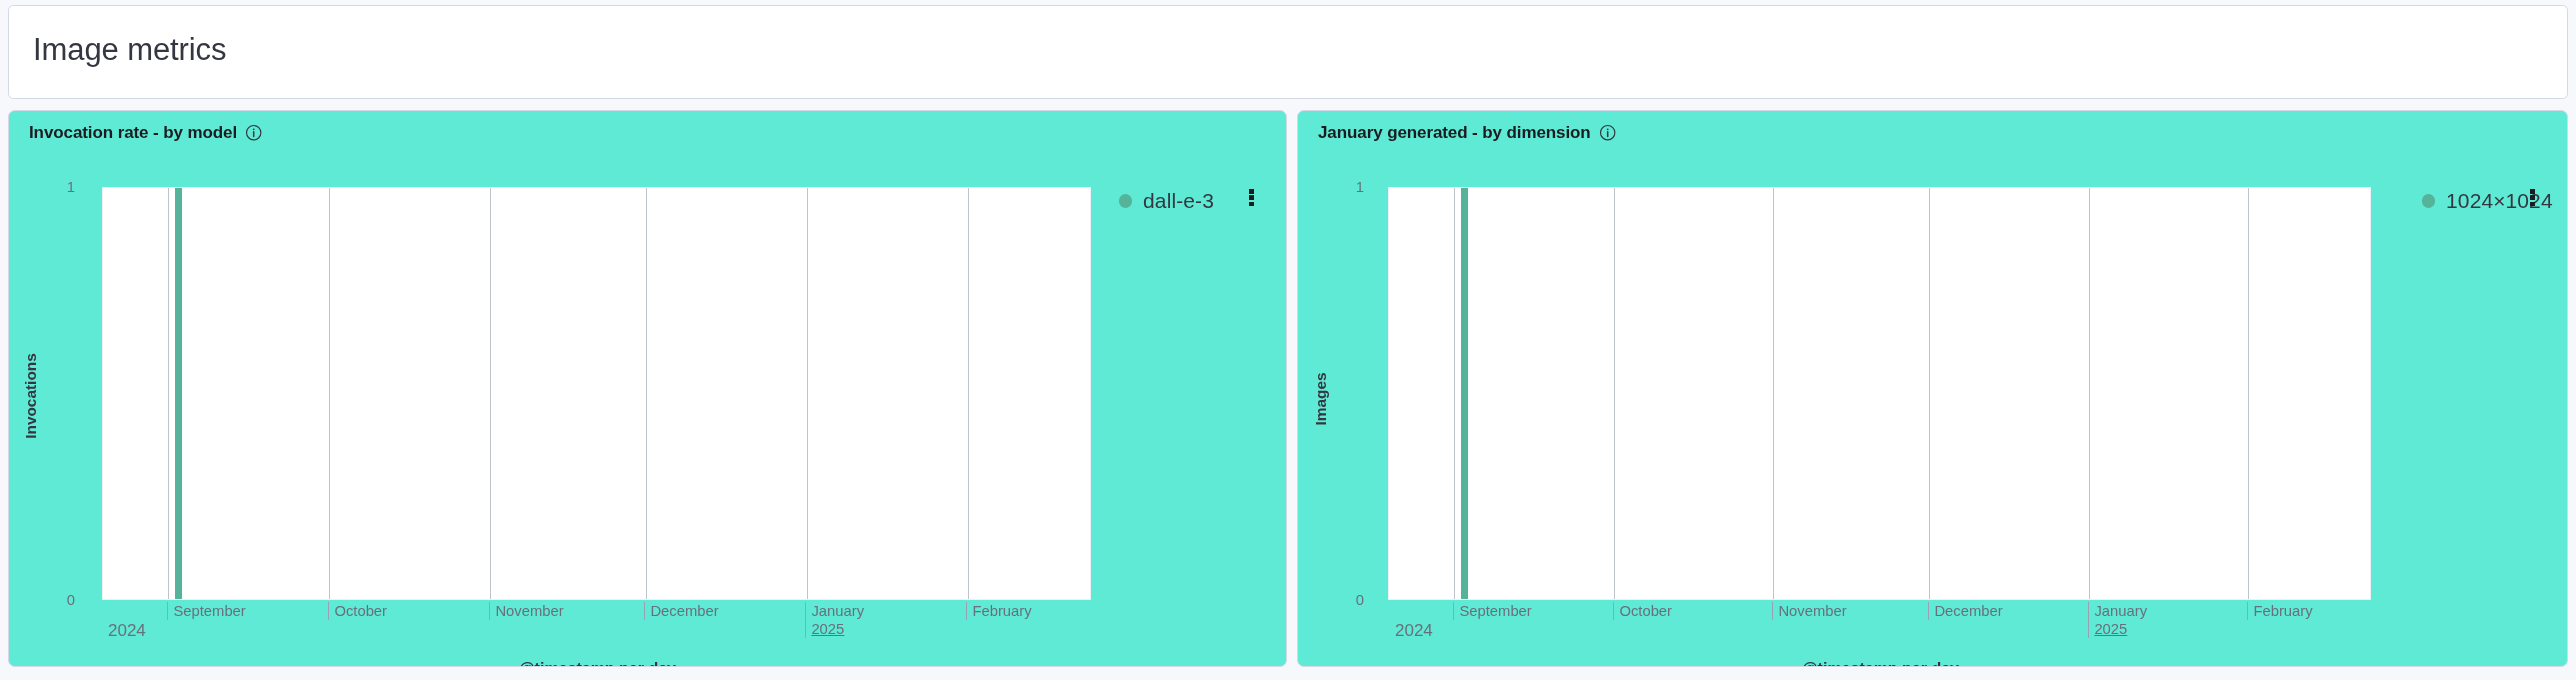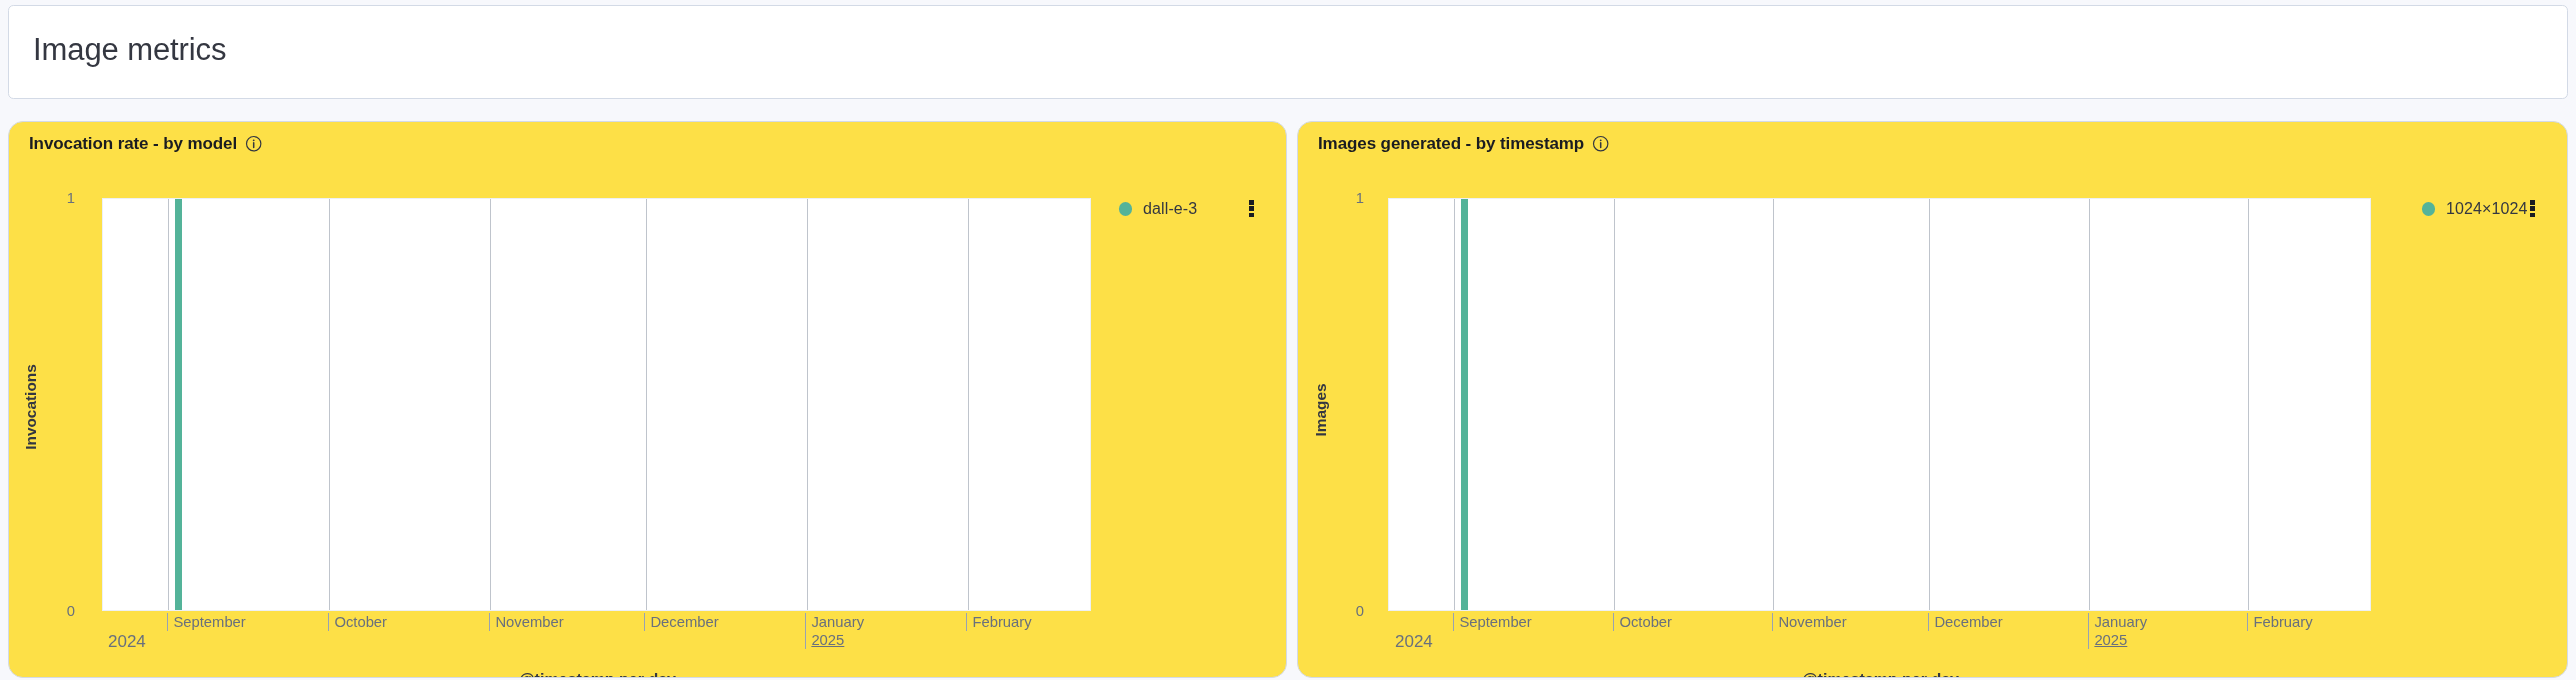--- a/index.html
+++ b/index.html
@@ -26,25 +26,25 @@
     font-size: 31px;
     font-weight: 400;
     color: #343741;
     letter-spacing: -0.1px;
     white-space: nowrap;
   }
 
   
   .panel {
     position: absolute;
-    top: 121px;
+    top: 110px;
     height: 557px;
-    background: #fde047;
+    background: #5eead4;
     border: 0.7px solid #D3DAE6;
-    border-radius: 15px;
+    border-radius: 7px;
     overflow: hidden;
   }
   .panel-left  { left: 8px;   width: 1279px; }
   .panel-right { left: 1297px; width: 1271px; }
 
   .panel-header {
     position: absolute;
     left: 20px; top: 12px;
     display: flex;
     align-items: center;
@@ -141,21 +141,21 @@
     gap: 10.7px;
     white-space: nowrap;
   }
   .legend-dot {
     width: 13.4px; height: 13.4px;
     border-radius: 50%;
     background: #54B399;
     flex: 0 0 auto;
   }
   .legend-label {
-    font-size: 16px;
+    font-size: 21px;
     color: #343741;
     letter-spacing: 0.1px;
   }
   .legend-menu {
     position: absolute;
     display: flex;
     flex-direction: column;
     justify-content: space-between;
     align-items: center;
     width: 6.7px; height: 17.4px;
@@ -239,21 +239,21 @@
           <i></i>
           <i></i>
       </div>
 
     </div>
   </div>
 
   <div class="panel panel-right">
 
     <div class="panel-header">
-      <span class="panel-title">Images generated - by timestamp</span>
+      <span class="panel-title">January generated - by dimension</span>
       <span class="info-icon">
         <svg viewBox="0 0 16 16" fill="none" stroke="currentColor" stroke-width="1.1">
           <circle cx="8" cy="8" r="6.6"></circle>
           <line x1="8" y1="7.2" x2="8" y2="11.4" stroke-width="1.4" stroke-linecap="round"></line>
           <circle cx="8" cy="4.9" r="0.85" fill="currentColor" stroke="none"></circle>
         </svg>
       </span>
     </div>
 
     <div class="chart-wrap">

